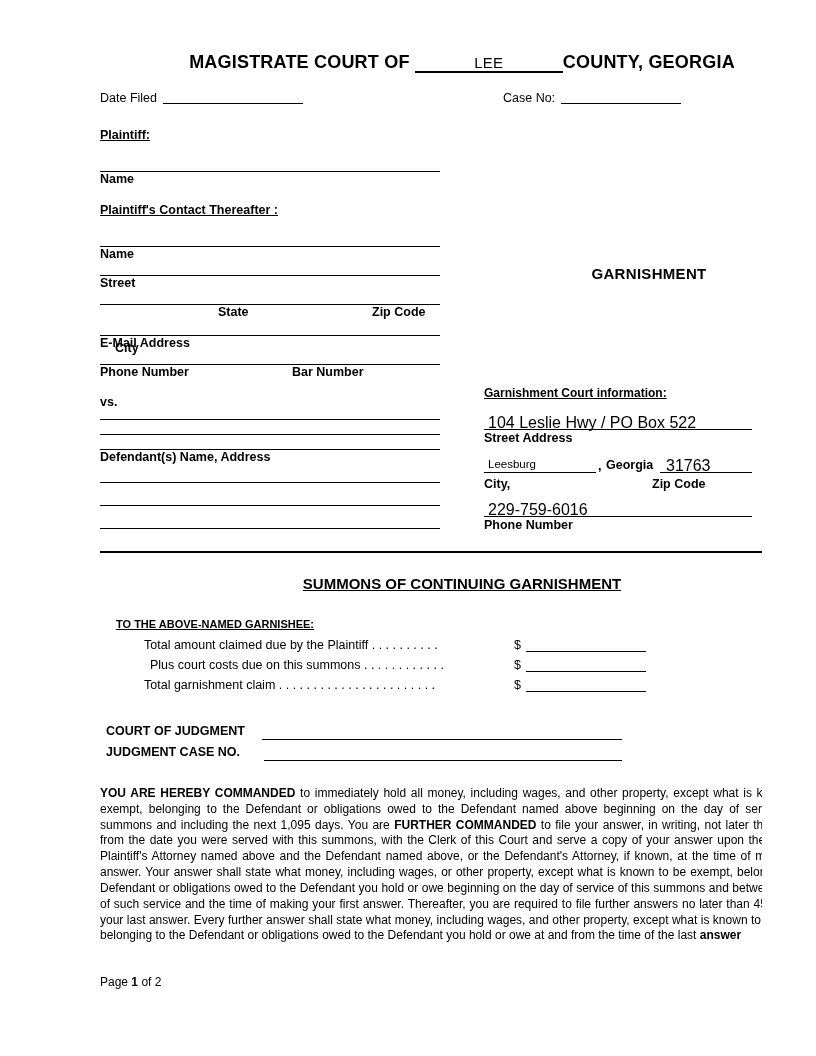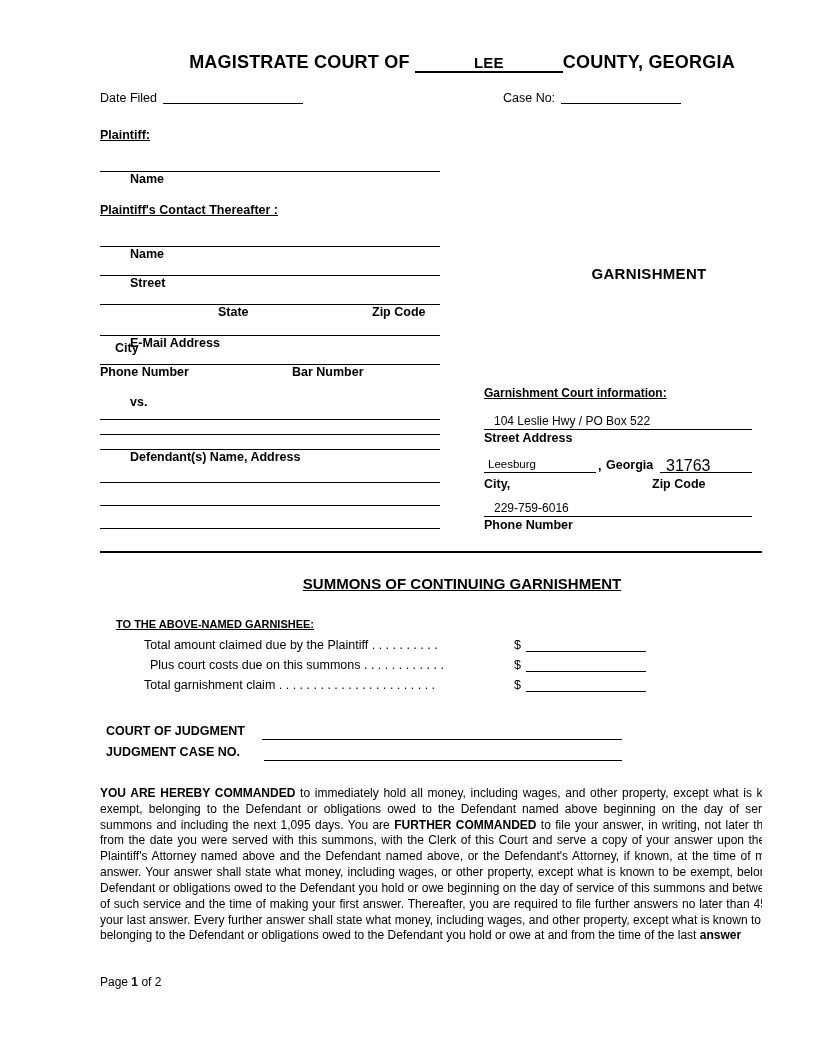--- a/index.html
+++ b/index.html
@@ -36,21 +36,21 @@
     margin-bottom: 18px;
   }
   .title-row .t-pre { white-space: pre; }
   .county-blank {
     display: inline-block;
     min-width: 140px;
     text-align: center;
     border-bottom: 2px solid #000;
     padding: 0 4px 0 4px;
     font-size: 15px;
-    font-weight: bold;
+    font-weight: normal;
     line-height: 1.1;
   }
   .title-row .t-post { white-space: pre; }
 
   
   .row-datefiled {
     display: flex;
     font-size: 12.5px;
     margin-bottom: 20px;
   }
@@ -67,21 +67,20 @@
   
   .body-cols {
     position: relative;
   }
   .left-col {
     width: 340px;
   }
   .lbl-bold {
     font-size: 12.5px;
     font-weight: bold;
-    margin-left: 30px;
   }
   .lbl-bold-underline {
     font-size: 12.5px;
     font-weight: bold;
     text-decoration: underline;
     display: inline-block;
   }
   .fill-line {
     border-bottom: 1px solid #000;
     height: 0;
@@ -134,23 +133,23 @@
   }
   .gci-line {
     border-bottom: 1px solid #000;
     width: 268px;
     margin-top: 14px;
     position: relative;
     height: 15px;
   }
   .gci-line .val {
     position: absolute;
-    left: 10px;
+    left: 4px;
     top: 0;
-    font-size: 12px;
+    font-size: 16px;
     font-weight: normal;
   }
   .gci-label {
     font-size: 12.5px;
     font-weight: bold;
     margin-top: 1px;
   }
   .citystate-row {
     position: relative;
     height: 18px;

